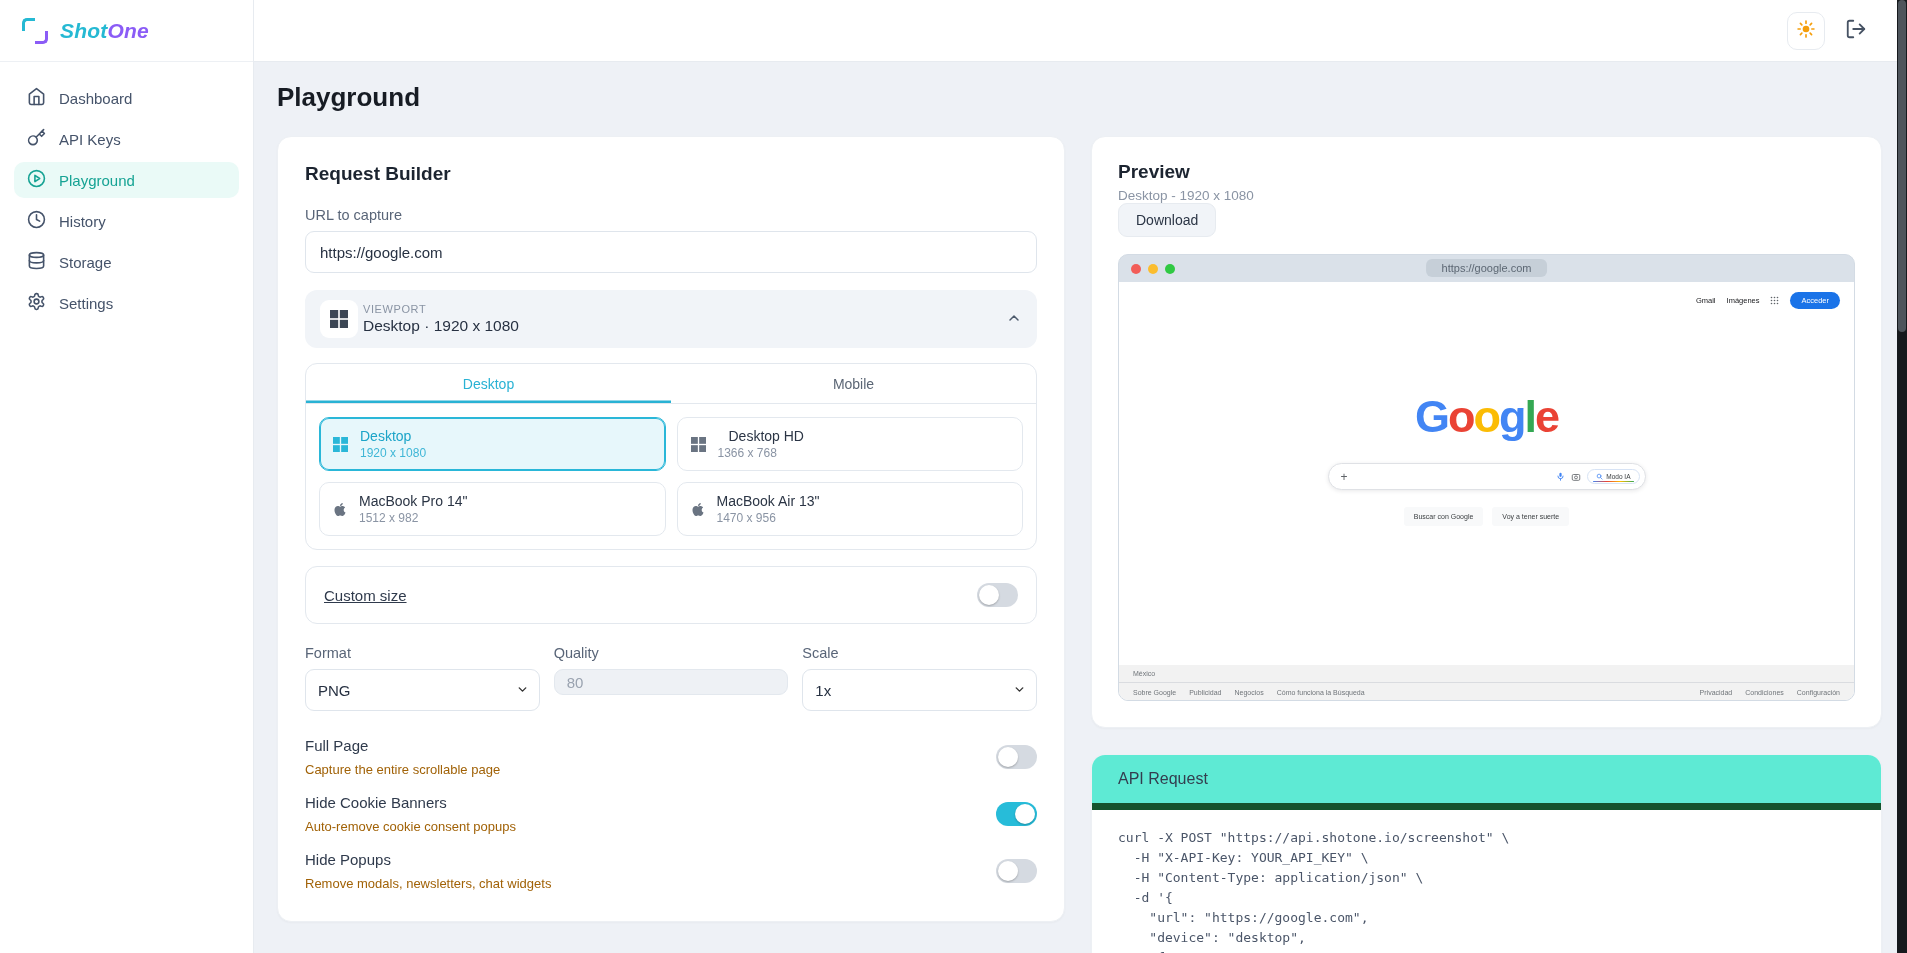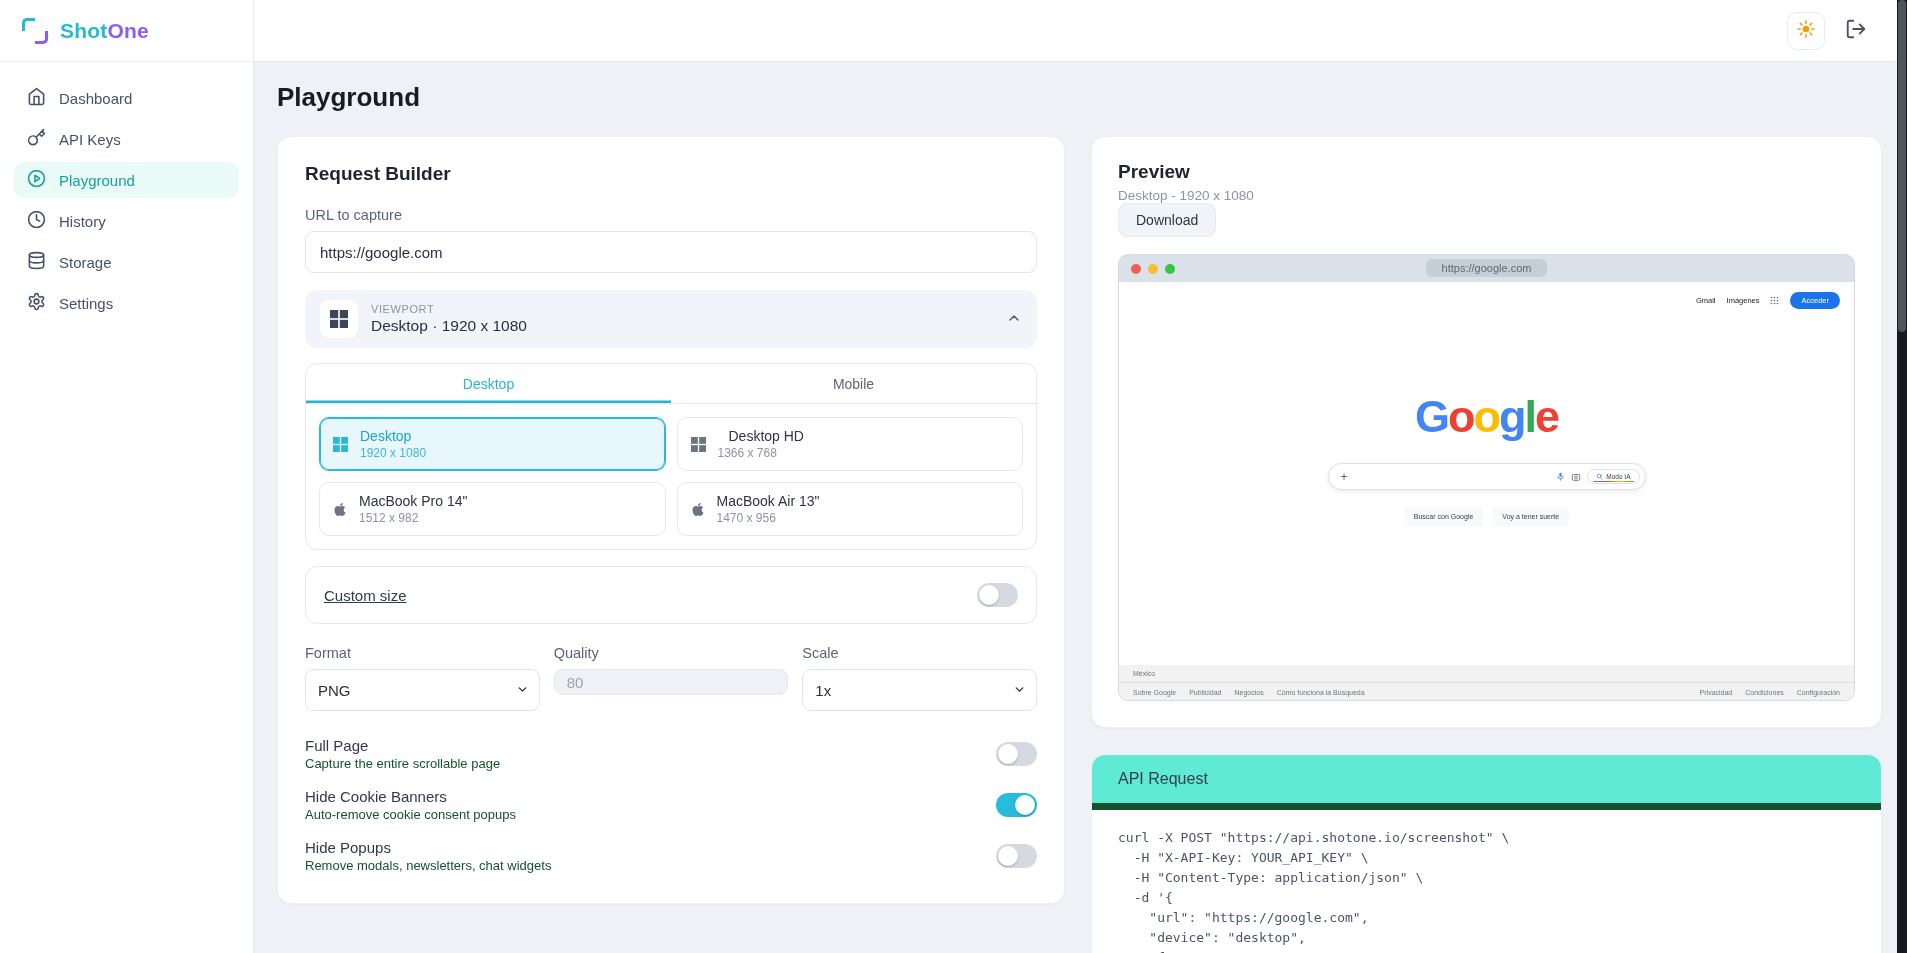--- a/index.html
+++ b/index.html
@@ -6,21 +6,21 @@
   html,body { width:1907px; height:953px; overflow:hidden; }
   body { font-family:"Liberation Sans", sans-serif; background:#eef1f6; color:#273142; position:relative; }
   .app { display:flex; width:1897px; height:953px; }
 
   
   .sidebar { width:254px; background:#fff; border-right:1px solid #e7ebf0; flex:none; }
   .logo-row { height:62px; display:flex; align-items:center; gap:12px; padding:0 22px; border-bottom:1px solid #edf0f4; }
   .logo-mark { position:relative; width:26px; height:26px; flex:none; }
   .logo-mark .tl { position:absolute; top:0; left:0; width:13px; height:13px; border-top:3.5px solid #25b9d3; border-left:3.5px solid #25b9d3; border-radius:5px 0 0 0; }
   .logo-mark .br { position:absolute; bottom:0; right:0; width:13px; height:13px; border-bottom:3.5px solid #8b5cf6; border-right:3.5px solid #8b5cf6; border-radius:0 0 5px 0; }
-  .logo-text { font-size:21px; font-weight:bold; letter-spacing:.2px; }
+  .logo-text { font-size:21px; font-weight:bold; letter-spacing:.2px;font-style:italic; }
   .logo-text .p1 { color:#25b9d3; } .logo-text .p2 { color:#8b5cf6; }
   .nav { padding:18px 14px; display:flex; flex-direction:column; gap:5px; }
   .nav-item { display:flex; align-items:center; gap:13px; height:36px; padding:0 13px; border-radius:10px; color:#45536a; font-size:15px; cursor:pointer; }
   .nav-item svg { width:19px; height:19px; flex:none; }
   .nav-item.active { background:#eafaf7; color:#16a394; }
 
   
   .right-pane { flex:1; display:flex; flex-direction:column; min-width:0; }
   .header { height:62px; background:#fff; border-bottom:1px solid #e7ebf0; display:flex; align-items:center; justify-content:flex-end; gap:20px; padding:0 30px; flex:none; }
   .theme-btn { width:38px; height:38px; border:1px solid #e7ebf0; border-radius:10px; background:#fff; display:grid; place-items:center; cursor:pointer; }
@@ -32,21 +32,21 @@
   .main { height:891px; overflow:hidden; padding:20px 15px 0 23px; }
   h1.page-title { font-size:26px; font-weight:bold; color:#171c24; margin-bottom:23px; }
   .columns { display:grid; grid-template-columns:788px 1fr; gap:26px; align-items:start; }
   .card { background:#fff; border:1px solid #edf0f4; border-radius:14px; box-shadow:0 1px 2px rgba(16,24,40,.03); }
 
   
   .rb { padding:26px 27px 30px; }
   .rb h2 { font-size:19px; font-weight:bold; color:#1c2430; margin-bottom:22px; }
   .field-label { font-size:14.5px; color:#596578; margin-bottom:8px; display:block; }
   .url-input { width:100%; height:42px; border:1px solid #dfe5ec; border-radius:9px; padding:0 14px; font-size:15px; color:#273142; font-family:inherit; outline:none; background:#fff; }
-  .viewport-btn { margin-top:17px; width:100%; height:58px; background:#f1f4f8; border:none; border-radius:12px; display:flex; align-items:center; gap:13px; padding:0 15px; cursor:pointer; text-align:left; font-family:inherit; }
+  .viewport-btn { margin-top:17px; width:100%; height:58px; background:#f1f4f8; border:none; border-radius:12px; display:flex; align-items:center; gap:5px; padding:0 15px; cursor:pointer; text-align:left; font-family:inherit; }
   .vp-icon { width:38px; height:38px; background:#fff; border-radius:9px; display:grid; place-items:center; flex:none; }
   .vp-meta { flex:1; }
   .vp-label { font-size:11px; letter-spacing:.6px; color:#8a94a4; }
   .vp-value { font-size:15.5px; color:#273142; margin-top:2px; }
   .vp-chevron { color:#4d5a6c; }
 
   .device-panel { margin-top:15px; border:1px solid #e3e8ee; border-radius:12px; overflow:hidden; }
   .tabs { display:flex; border-bottom:1px solid #e3e8ee; }
   .tab { flex:1; text-align:center; padding:12px 0 11px; font-size:14px; color:#5b6675; cursor:pointer; background:none; border:none; font-family:inherit; }
   .tab.active { color:#29b2d4; box-shadow:inset 0 -2.5px 0 #29b2d4; }
@@ -70,21 +70,21 @@
 
   .fqs-row { margin-top:21px; display:grid; grid-template-columns:1fr 1fr 1fr; gap:14px; }
   .sel-wrap { position:relative; }
   .sel-wrap select { width:100%; height:42px; border:1px solid #dfe5ec; border-radius:9px; padding:0 12px; font-size:15px; color:#273142; font-family:inherit; appearance:none; background:#fff; outline:none; }
   .sel-wrap .sel-arrow { position:absolute; right:11px; top:13px; pointer-events:none; color:#333; }
   .quality-input { width:100%; height:26px; border:1px solid #e3e8ee; border-radius:9px; padding:0 12px; font-size:15px; color:#9aa3b0; background:#eef1f5; font-family:inherit; }
 
   .toggle-rows { margin-top:26px; display:flex; flex-direction:column; gap:17px; }
   .trow { display:flex; align-items:center; justify-content:space-between; }
   .trow .t-label { font-size:15px; color:#2f3a4c; }
-  .trow .t-desc { font-size:13px; color:#14532d; margin-top:2px; }
+  .trow .t-desc { font-size:13px; color:#a16207; margin-top:8px; }
 
   
   .right-col { display:flex; flex-direction:column; gap:26px; }
   .preview-card { padding:24px 26px 26px; }
   .pv-head { display:flex; align-items:flex-start; justify-content:flex-start;flex-direction:column; }
   .pv-title { font-size:19px; font-weight:bold; color:#1c2430; }
   .pv-sub { font-size:13.5px; color:#8a94a4; margin-top:5px; }
   .download-btn { background:#f1f4f8; border:1px solid #e7ebf0; border-radius:9px; padding:8px 17px; font-size:14px; color:#2b3545; cursor:pointer; font-family:inherit; }
   .browser { margin-top:17px; border-radius:10px; overflow:hidden; background:#dae1e9; border:1px solid #d3dbe4; height:447px; position:relative; }
   .chrome { height:27px; display:flex; align-items:center; padding:0 12px; gap:7px; position:relative; }

